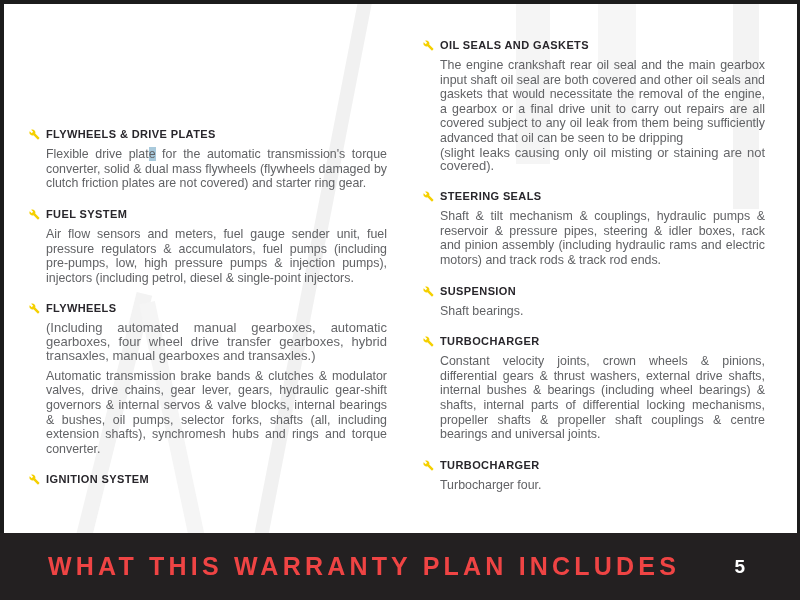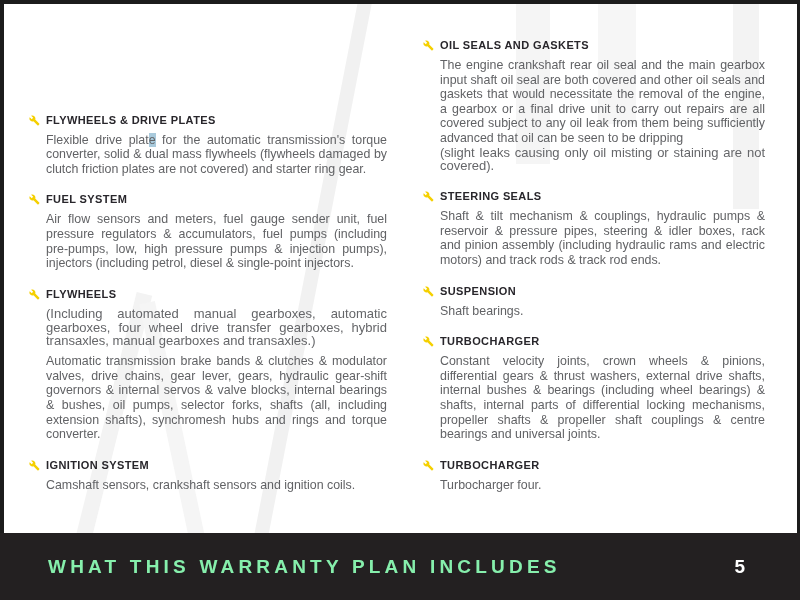--- a/index.html
+++ b/index.html
@@ -73,22 +73,22 @@
     height: 67px;
     background: #232021;
     z-index: 6;
     display: flex;
     align-items: center;
     justify-content: space-between;
     padding: 0 55px 0 48px;
     box-sizing: border-box;
   }
   .footer-title {
-    color: #86efac;
-    font-size: 19px;
+    color: #ef4444;
+    font-size: 25px;
     font-weight: bold;
     letter-spacing: 4.2px;
   }
   .footer-page {
     color: #ffffff;
     font-size: 19px;
     font-weight: bold;
   }
 </style>
 </head>
@@ -144,21 +144,20 @@
     </section>
 
     <section>
       <span class="icon">
         <svg viewBox="0 0 24 24" fill="#f5d000">
             <path d="M22.7 19l-9.1-9.1c.9-2.3.4-5-1.5-6.9-2-2-5-2.4-7.4-1.3L9 6 6 9 1.6 4.7C.4 7.1.9 10.1 2.9 12.1c1.9 1.9 4.6 2.4 6.9 1.5l9.1 9.1c.4.4 1 .4 1.4 0l2.3-2.3c.5-.4.5-1.1.1-1.4z"></path>
           </svg>
       </span>
       <div class="sec-content">
         <h3>IGNITION SYSTEM</h3>
-        <p class="body">Camshaft sensors, crankshaft sensors and ignition coils.</p>
       </div>
     </section>
 
   </div>
 
   <div class="col-right">
 
     <section>
       <span class="icon">
         <svg viewBox="0 0 24 24" fill="#f5d000">

